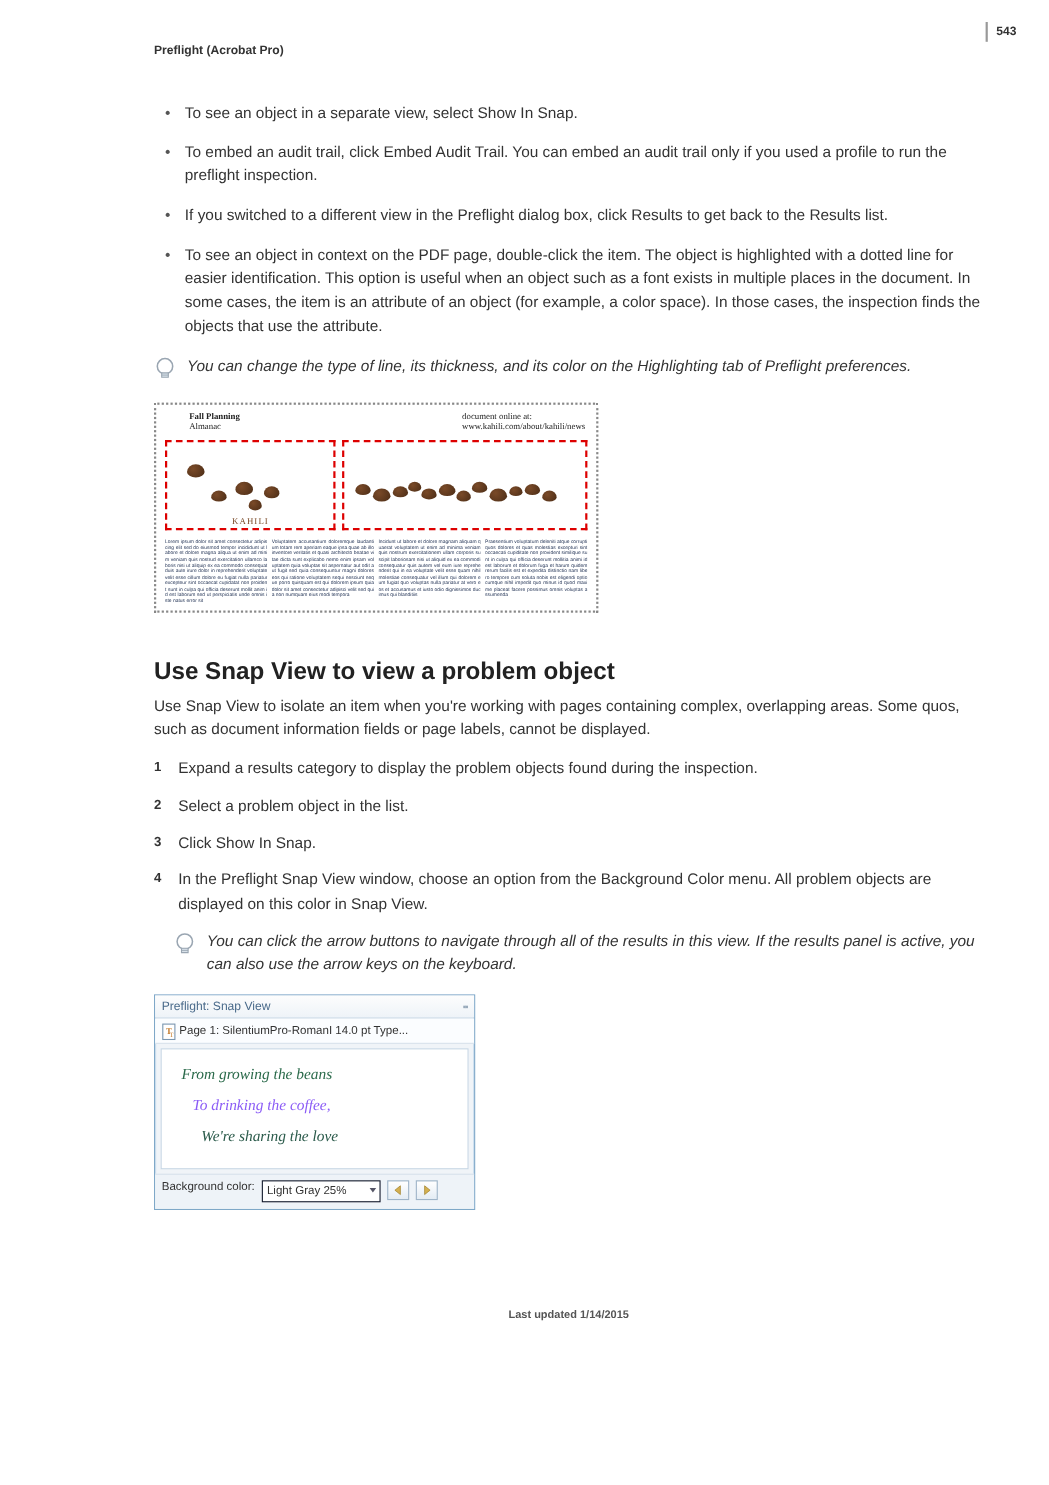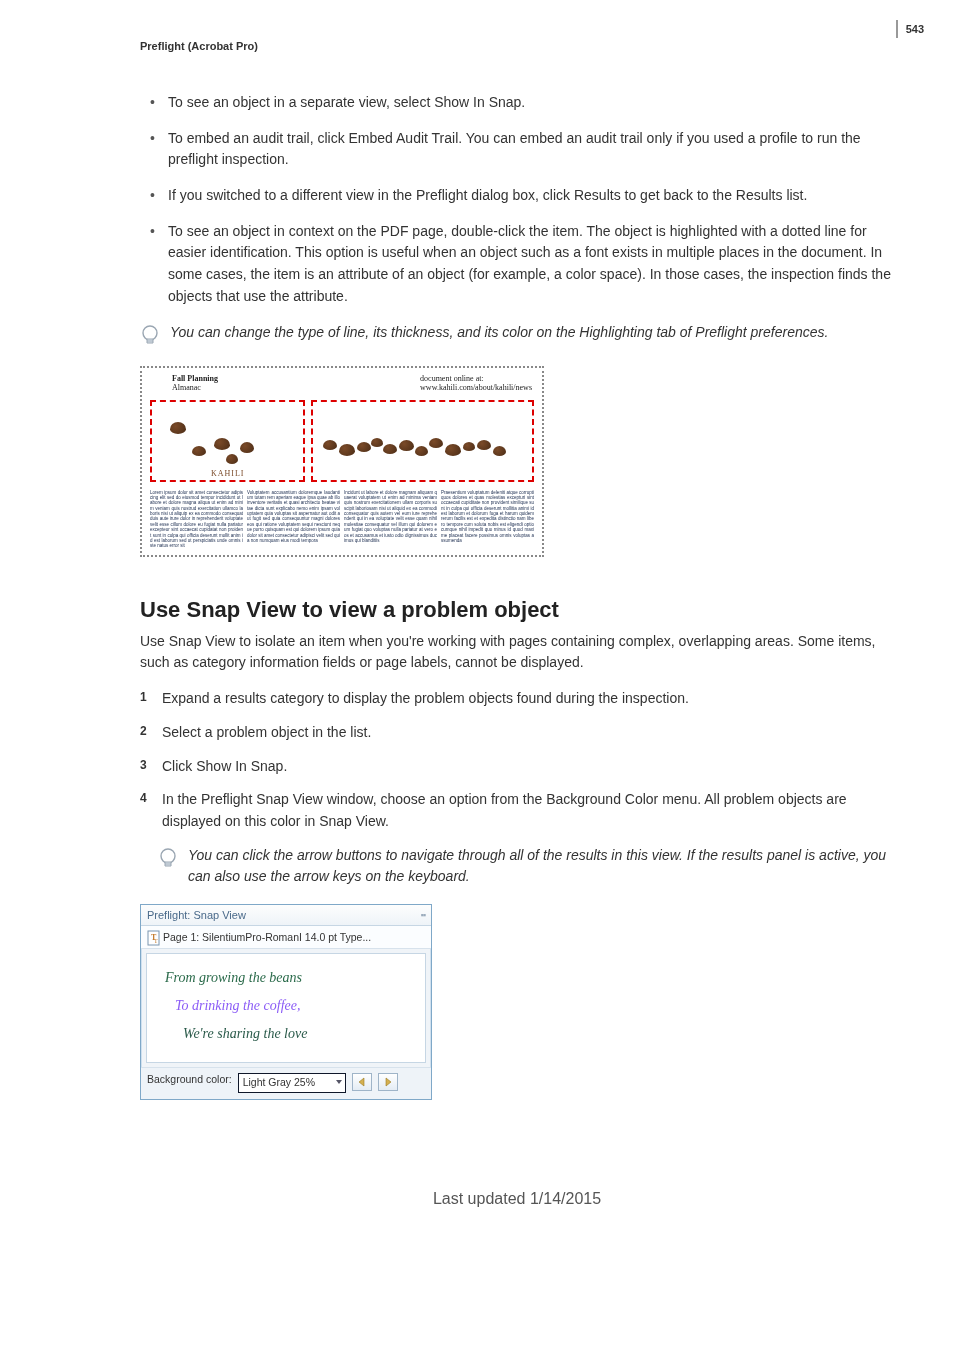--- a/index.html
+++ b/index.html
@@ -258,22 +258,22 @@
   .page-icon {
     width: 12px;
     height: 14px;
     position: relative;
     display: inline-block;
   }
   .page-icon svg { display: block; }
 
   .footer {
     text-align: center;
-    font-size: 16px;
-    font-weight: normal;
+    font-size: 10px;
+    font-weight: bold;
     color: #555;
     margin-top: 90px;
   }
 </style>
 </head>
 <body>
 
 <div class="page">
 
   <div class="page-number">543</div>
@@ -334,21 +334,21 @@
     </div>
     <div class="figure-text">
       <div>Lorem ipsum dolor sit amet consectetur adipiscing elit sed do eiusmod tempor incididunt ut labore et dolore magna aliqua ut enim ad minim veniam quis nostrud exercitation ullamco laboris nisi ut aliquip ex ea commodo consequat duis aute irure dolor in reprehenderit voluptate velit esse cillum dolore eu fugiat nulla pariatur excepteur sint occaecat cupidatat non proident sunt in culpa qui officia deserunt mollit anim id est laborum sed ut perspiciatis unde omnis iste natus error sit</div>
       <div>Voluptatem accusantium doloremque laudantium totam rem aperiam eaque ipsa quae ab illo inventore veritatis et quasi architecto beatae vitae dicta sunt explicabo nemo enim ipsam voluptatem quia voluptas sit aspernatur aut odit aut fugit sed quia consequuntur magni dolores eos qui ratione voluptatem sequi nesciunt neque porro quisquam est qui dolorem ipsum quia dolor sit amet consectetur adipisci velit sed quia non numquam eius modi tempora</div>
       <div>Incidunt ut labore et dolore magnam aliquam quaerat voluptatem ut enim ad minima veniam quis nostrum exercitationem ullam corporis suscipit laboriosam nisi ut aliquid ex ea commodi consequatur quis autem vel eum iure reprehenderit qui in ea voluptate velit esse quam nihil molestiae consequatur vel illum qui dolorem eum fugiat quo voluptas nulla pariatur at vero eos et accusamus et iusto odio dignissimos ducimus qui blanditiis</div>
       <div>Praesentium voluptatum deleniti atque corrupti quos dolores et quas molestias excepturi sint occaecati cupiditate non provident similique sunt in culpa qui officia deserunt mollitia animi id est laborum et dolorum fuga et harum quidem rerum facilis est et expedita distinctio nam libero tempore cum soluta nobis est eligendi optio cumque nihil impedit quo minus id quod maxime placeat facere possimus omnis voluptas assumenda</div>
     </div>
   </div>
 
   <h2 class="section-title">Use Snap View to view a problem object</h2>
-  <p class="body-text">Use Snap View to isolate an item when you're working with pages containing complex, overlapping areas. Some items, such as category information fields or page labels, cannot be displayed.</p>
+  <p class="body-text">Use Snap View to isolate an item when you're working with pages containing complex, overlapping areas. Some quos, such as document information fields or page labels, cannot be displayed.</p>
 
   <ol class="steps">
     <li>Expand a results category to display the problem objects found during the inspection.</li>
     <li>Select a problem object in the list.</li>
     <li>Click Show In Snap.</li>
     <li>In the Preflight Snap View window, choose an option from the Background Color menu. All problem objects are displayed on this color in Snap View.</li>
   </ol>
 
   <div class="tip" style="margin-left:18px">
     <span class="bulb">

